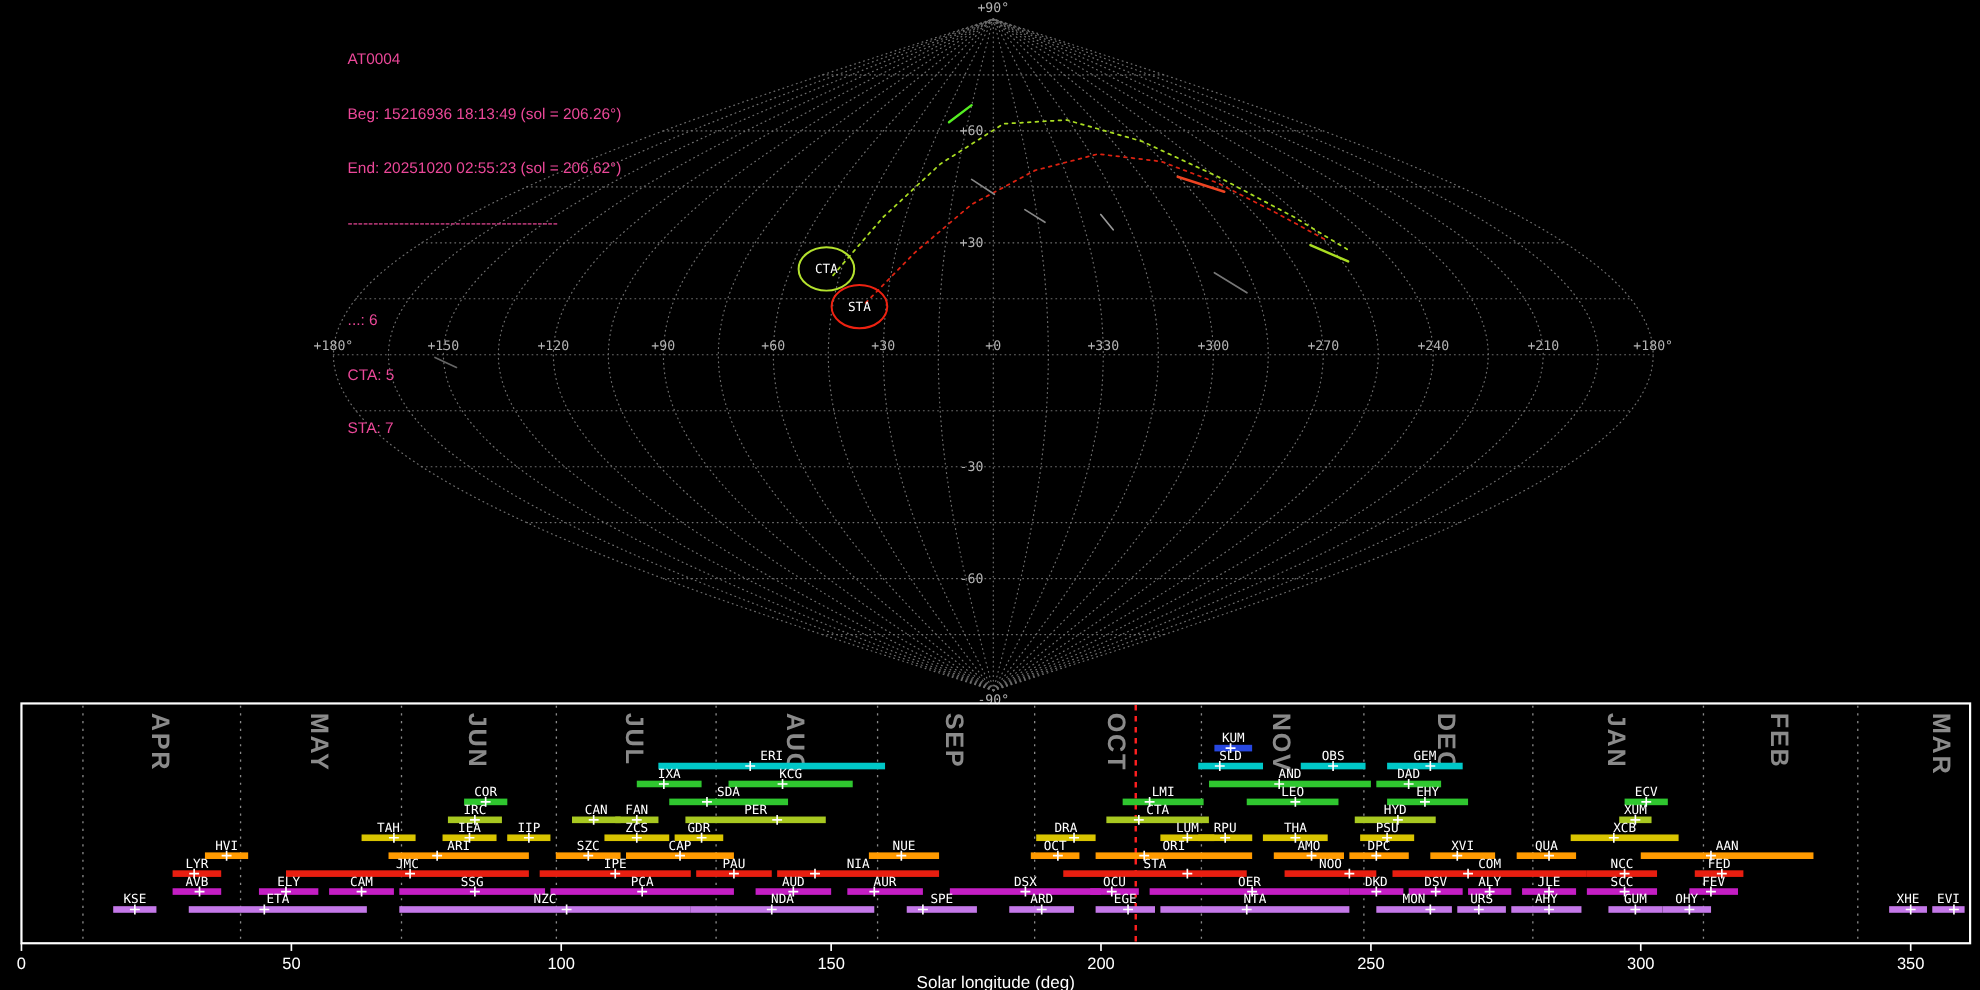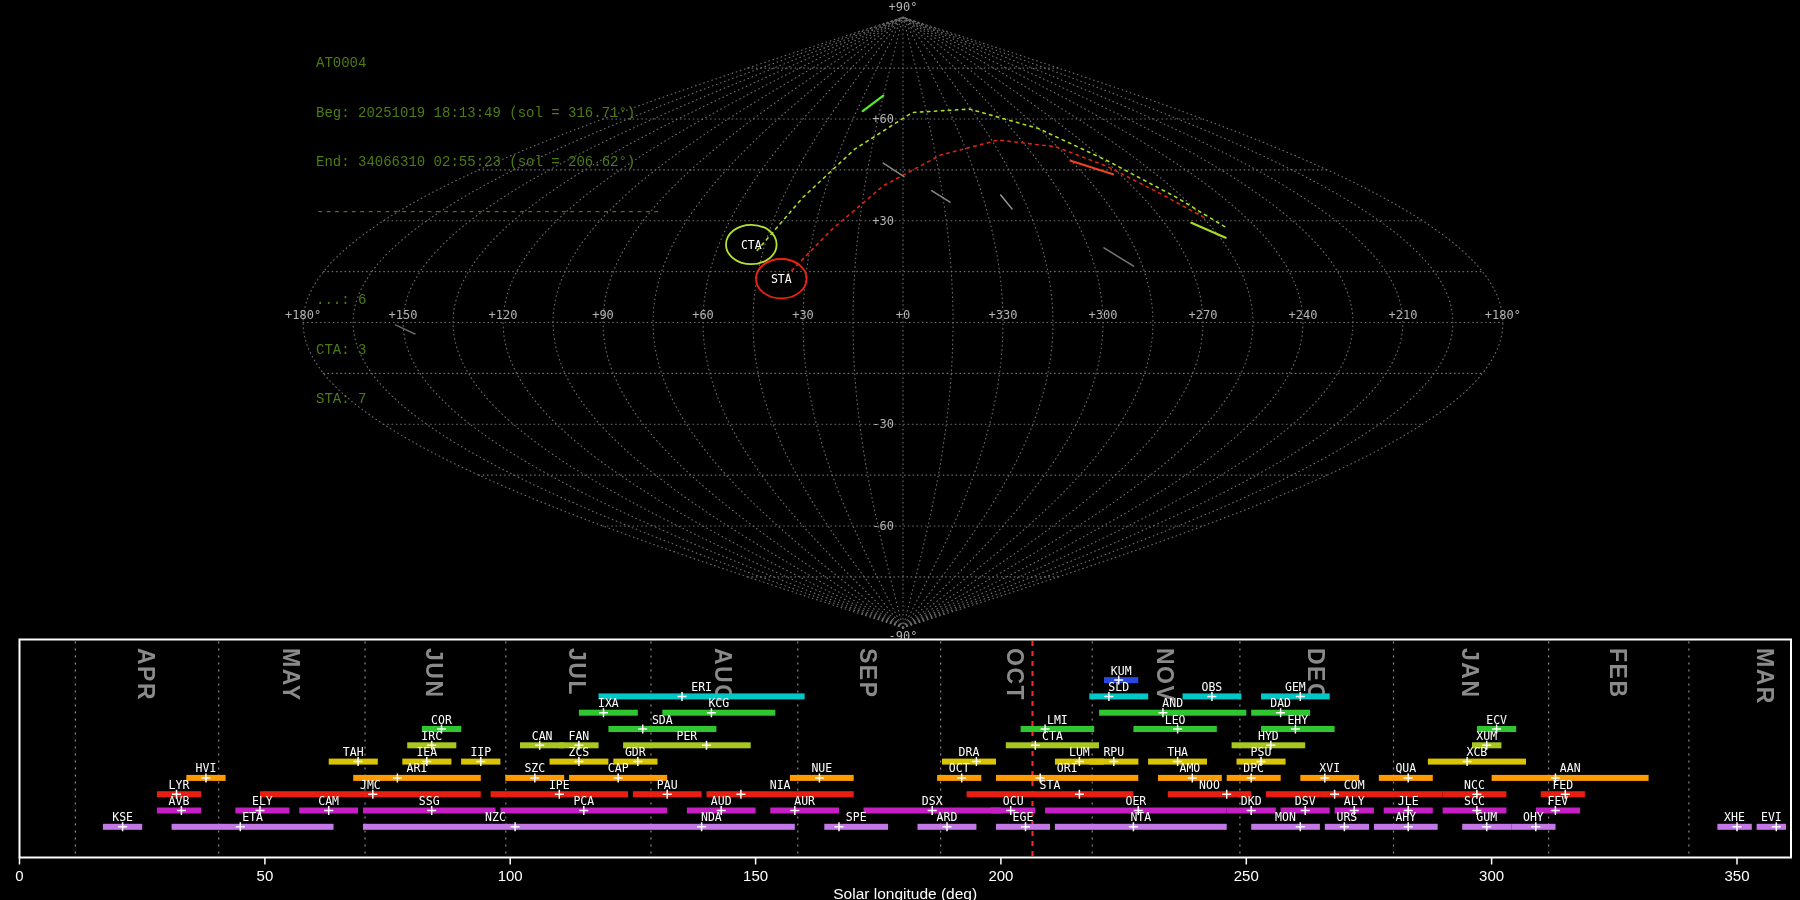--- a/index.html
+++ b/index.html
@@ -1,18 +1,18 @@
 <!DOCTYPE html>
 <html><head>
 <meta charset="utf-8">
 <style>
   html,body{margin:0;padding:0;background:#000;width:1800px;height:900px;overflow:hidden;}
   #scene{position:absolute;left:0;top:0;}
-  #info{position:absolute;left:316px;top:22px;color:#4d7c0f;
-        font-family:Liberation Mono, monospace;font-size:14px;line-height:16.5px;
+  #info{position:absolute;left:316px;top:12px;color:#ec4899;
+        font-family:Liberation Sans, sans-serif;font-size:14px;line-height:16.5px;
         white-space:pre;z-index:5;}
   #info .counts{margin-top:6px;}
 </style>
 </head>
 <body>
 
 <svg id="scene" width="1800" height="900" viewBox="0 0 1800 900">
     <g>
       <polyline fill="none" stroke="#6f6f6f" stroke-width="1.1" stroke-dasharray="0.7 3.6" stroke-linecap="round" points="903.0,627.8 882.1,621.0 861.2,614.2 840.3,607.4 819.5,600.6 798.8,593.9 778.3,587.1 757.9,580.3 737.6,573.5 717.6,566.7 697.8,559.9 678.3,553.2 659.0,546.4 640.0,539.6 621.3,532.8 603.0,526.0 585.1,519.2 567.5,512.5 550.4,505.7 533.6,498.9 517.4,492.1 501.6,485.3 486.2,478.5 471.4,471.7 457.2,465.0 443.4,458.2 430.2,451.4 417.6,444.6 405.6,437.8 394.2,431.0 383.4,424.3 373.3,417.5 363.8,410.7 354.9,403.9 346.7,397.1 339.2,390.3 332.4,383.6 326.3,376.8 320.9,370.0 316.2,363.2 312.2,356.4 308.9,349.6 306.3,342.9 304.5,336.1 303.4,329.3 303.1,322.5 303.4,315.7 304.5,308.9 306.3,302.1 308.9,295.4 312.2,288.6 316.2,281.8 320.9,275.0 326.3,268.2 332.4,261.4 339.2,254.7 346.7,247.9 354.9,241.1 363.8,234.3 373.3,227.5 383.4,220.7 394.2,214.0 405.6,207.2 417.6,200.4 430.2,193.6 443.4,186.8 457.2,180.0 471.4,173.3 486.2,166.5 501.6,159.7 517.4,152.9 533.6,146.1 550.4,139.3 567.5,132.5 585.1,125.8 603.0,119.0 621.3,112.2 640.0,105.4 659.0,98.6 678.3,91.8 697.8,85.1 717.6,78.3 737.6,71.5 757.9,64.7 778.3,57.9 798.8,51.1 819.5,44.4 840.3,37.6 861.2,30.8 882.1,24.0 903.0,17.2 "></polyline>
       <polyline fill="none" stroke="#6f6f6f" stroke-width="1.1" stroke-dasharray="0.7 3.6" stroke-linecap="round" points="903.0,627.8 883.8,621.0 864.6,614.2 845.5,607.4 826.5,600.6 807.5,593.9 788.7,587.1 770.0,580.3 751.4,573.5 733.1,566.7 714.9,559.9 697.0,553.2 679.3,546.4 661.9,539.6 644.8,532.8 628.0,526.0 611.6,519.2 595.5,512.5 579.8,505.7 564.4,498.9 549.5,492.1 535.0,485.3 521.0,478.5 507.4,471.7 494.3,465.0 481.7,458.2 469.6,451.4 458.1,444.6 447.1,437.8 436.6,431.0 426.7,424.3 417.4,417.5 408.7,410.7 400.6,403.9 393.1,397.1 386.2,390.3 380.0,383.6 374.4,376.8 369.4,370.0 365.1,363.2 361.4,356.4 358.4,349.6 356.1,342.9 354.4,336.1 353.4,329.3 353.1,322.5 353.4,315.7 354.4,308.9 356.1,302.1 358.4,295.4 361.4,288.6 365.1,281.8 369.4,275.0 374.4,268.2 380.0,261.4 386.2,254.7 393.1,247.9 400.6,241.1 408.7,234.3 417.4,227.5 426.7,220.7 436.6,214.0 447.1,207.2 458.1,200.4 469.6,193.6 481.7,186.8 494.3,180.0 507.4,173.3 521.0,166.5 535.0,159.7 549.5,152.9 564.4,146.1 579.8,139.3 595.5,132.5 611.6,125.8 628.0,119.0 644.8,112.2 661.9,105.4 679.3,98.6 697.0,91.8 714.9,85.1 733.1,78.3 751.4,71.5 770.0,64.7 788.7,57.9 807.5,51.1 826.5,44.4 845.5,37.6 864.6,30.8 883.8,24.0 903.0,17.2 "></polyline>
@@ -384,21 +384,21 @@
       <line x1="1491.6" y1="857.5" x2="1491.6" y2="864.5" stroke="#ffffff" stroke-width="1.5"></line>
       <text x="1491.6" y="880.5" fill="#ffffff" font-family="&quot;Liberation Sans&quot;,sans-serif" font-size="15px" text-anchor="middle">300</text>
       <line x1="1737.0" y1="857.5" x2="1737.0" y2="864.5" stroke="#ffffff" stroke-width="1.5"></line>
       <text x="1737.0" y="880.5" fill="#ffffff" font-family="&quot;Liberation Sans&quot;,sans-serif" font-size="15px" text-anchor="middle">350</text>
       <text x="905.2" y="898.5" fill="#ffffff" font-family="&quot;Liberation Sans&quot;,sans-serif" font-size="15.5px" text-anchor="middle">Solar longitude (deg)</text>
     </g>
   </svg>
 
 <div id="info">
   <div>AT0004</div>
-  <div>Beg: 20251019 18:13:49 (sol = 316.71°)</div>
-  <div>End: 34066310 02:55:23 (sol = 206.62°)</div>
+  <div>Beg: 15216936 18:13:49 (sol = 206.26°)</div>
+  <div>End: 20251020 02:55:23 (sol = 206.62°)</div>
   <div>-----------------------------------------</div>
   <div class="counts">
     <div>...: 6</div>
-    <div>CTA: 3</div>
+    <div>CTA: 5</div>
     <div>STA: 7</div>
   </div>
 </div>
 
 </body></html>

